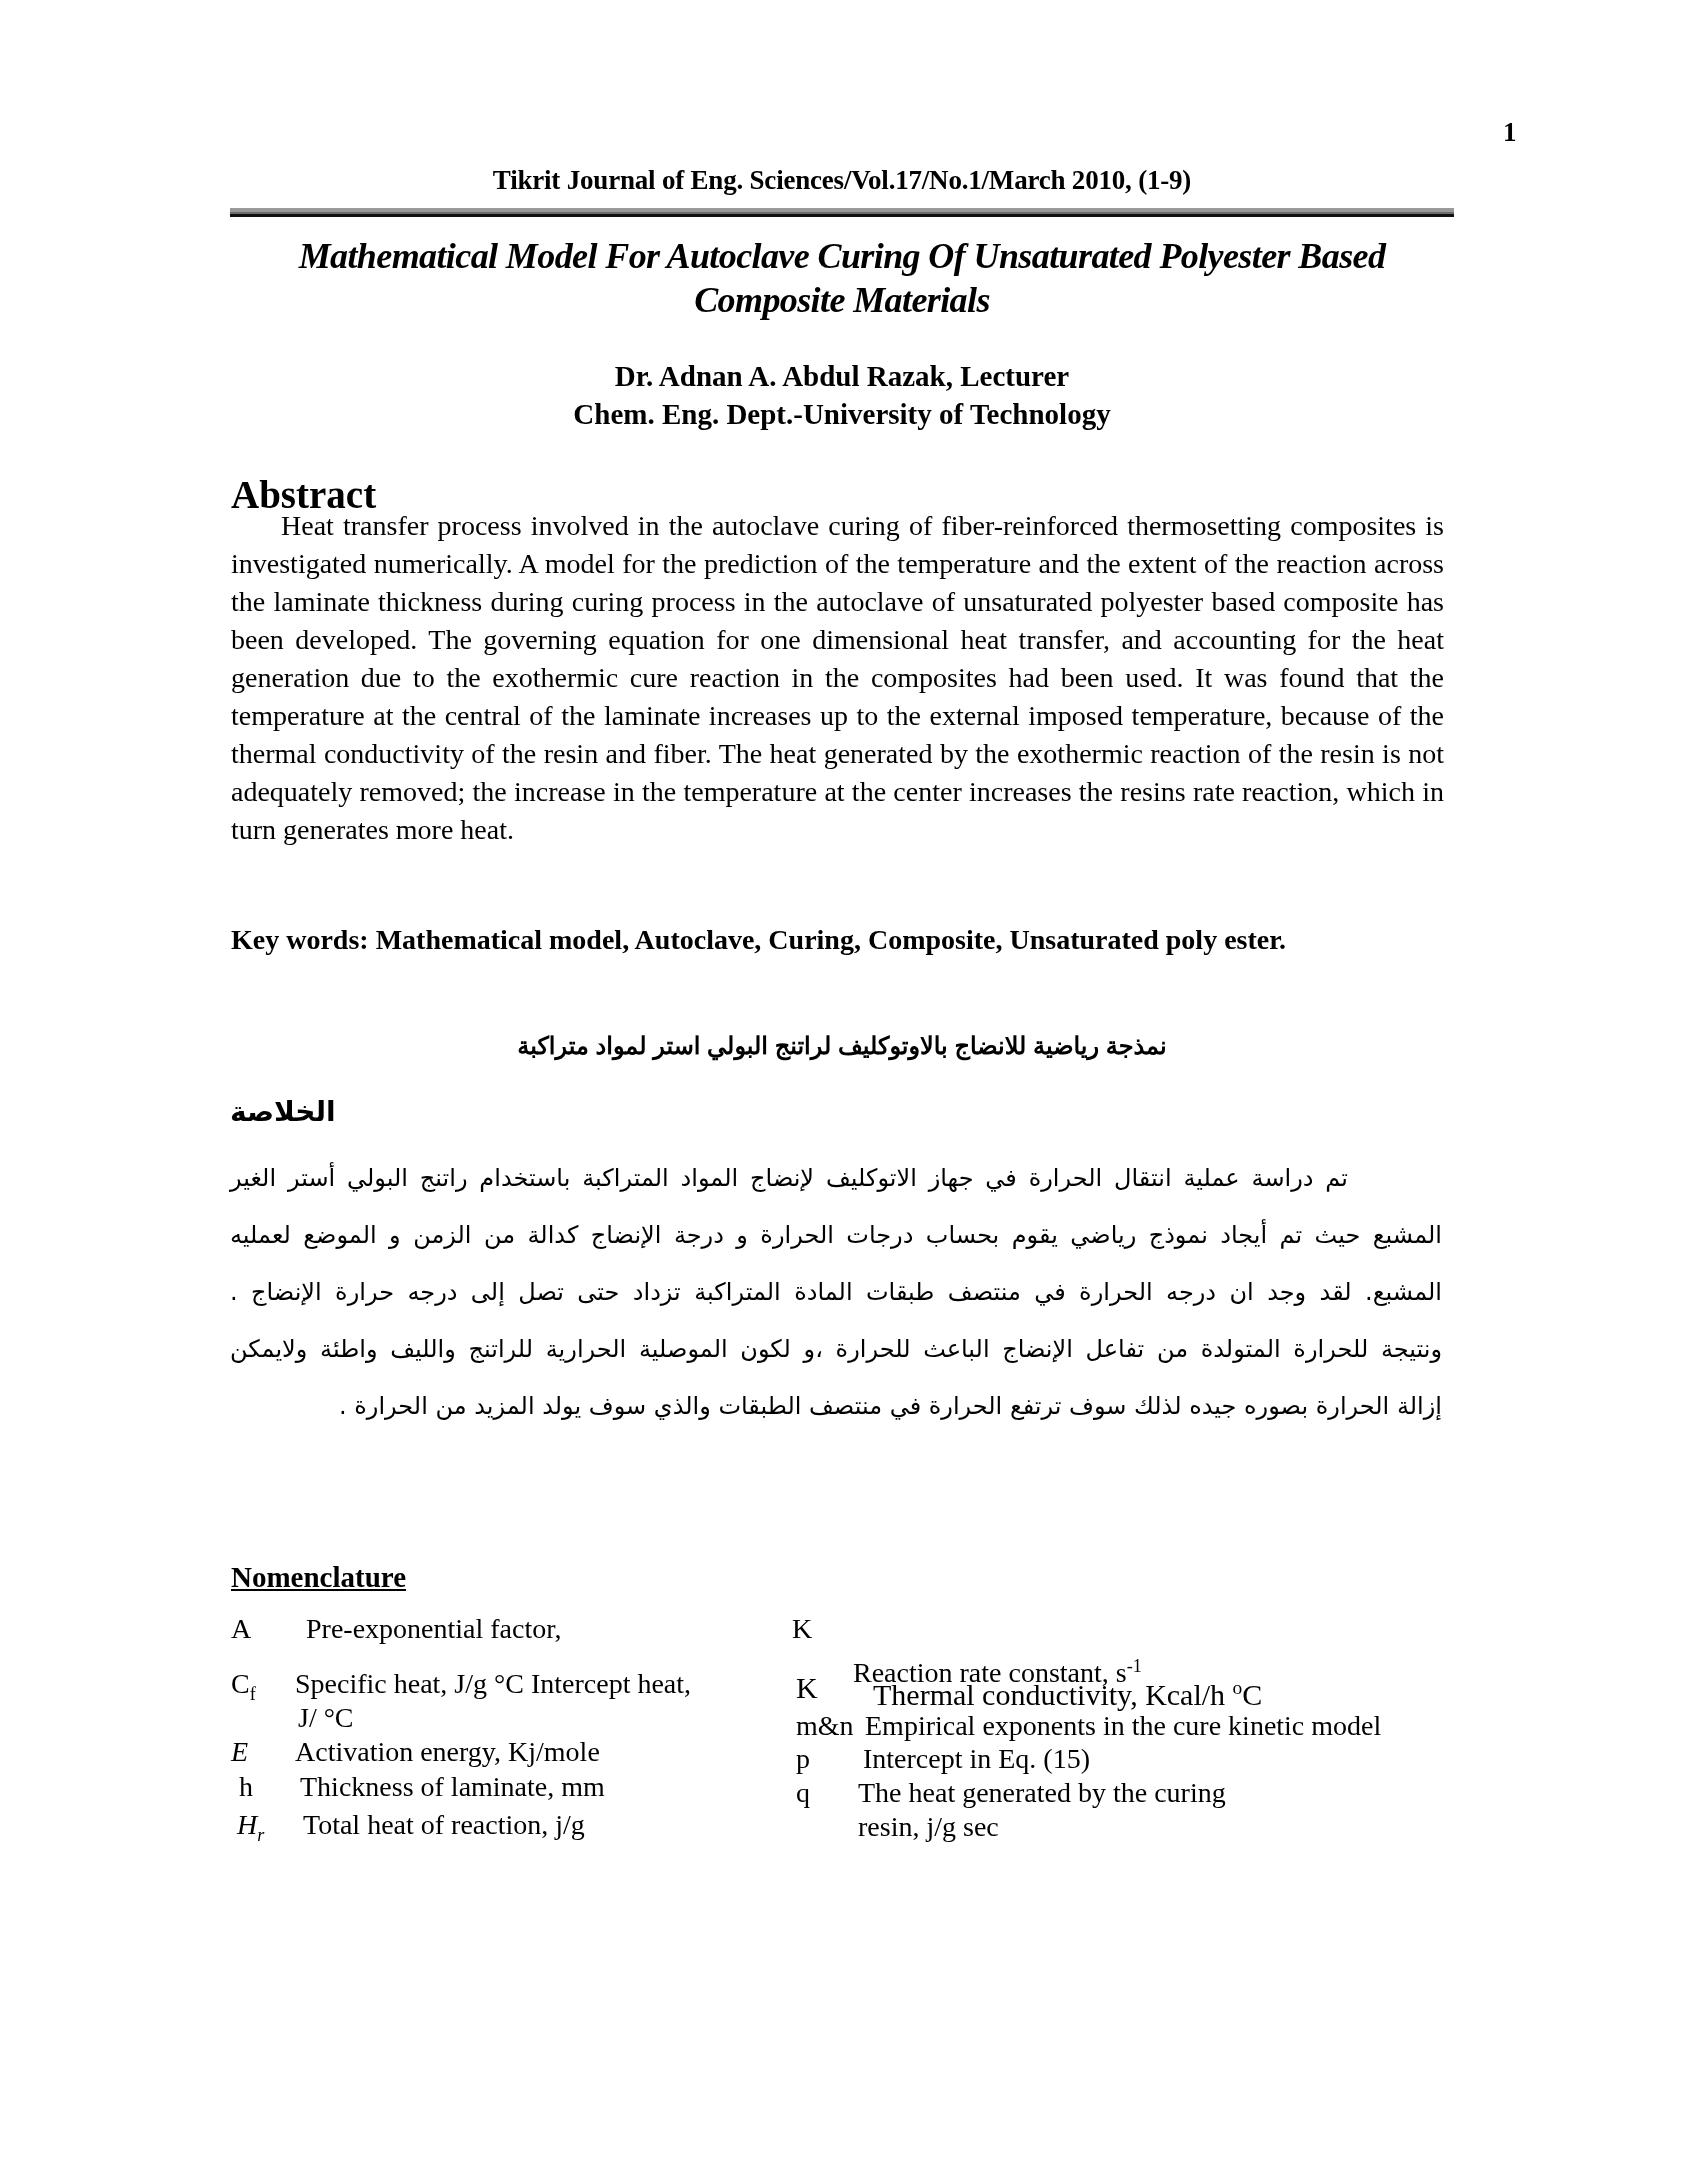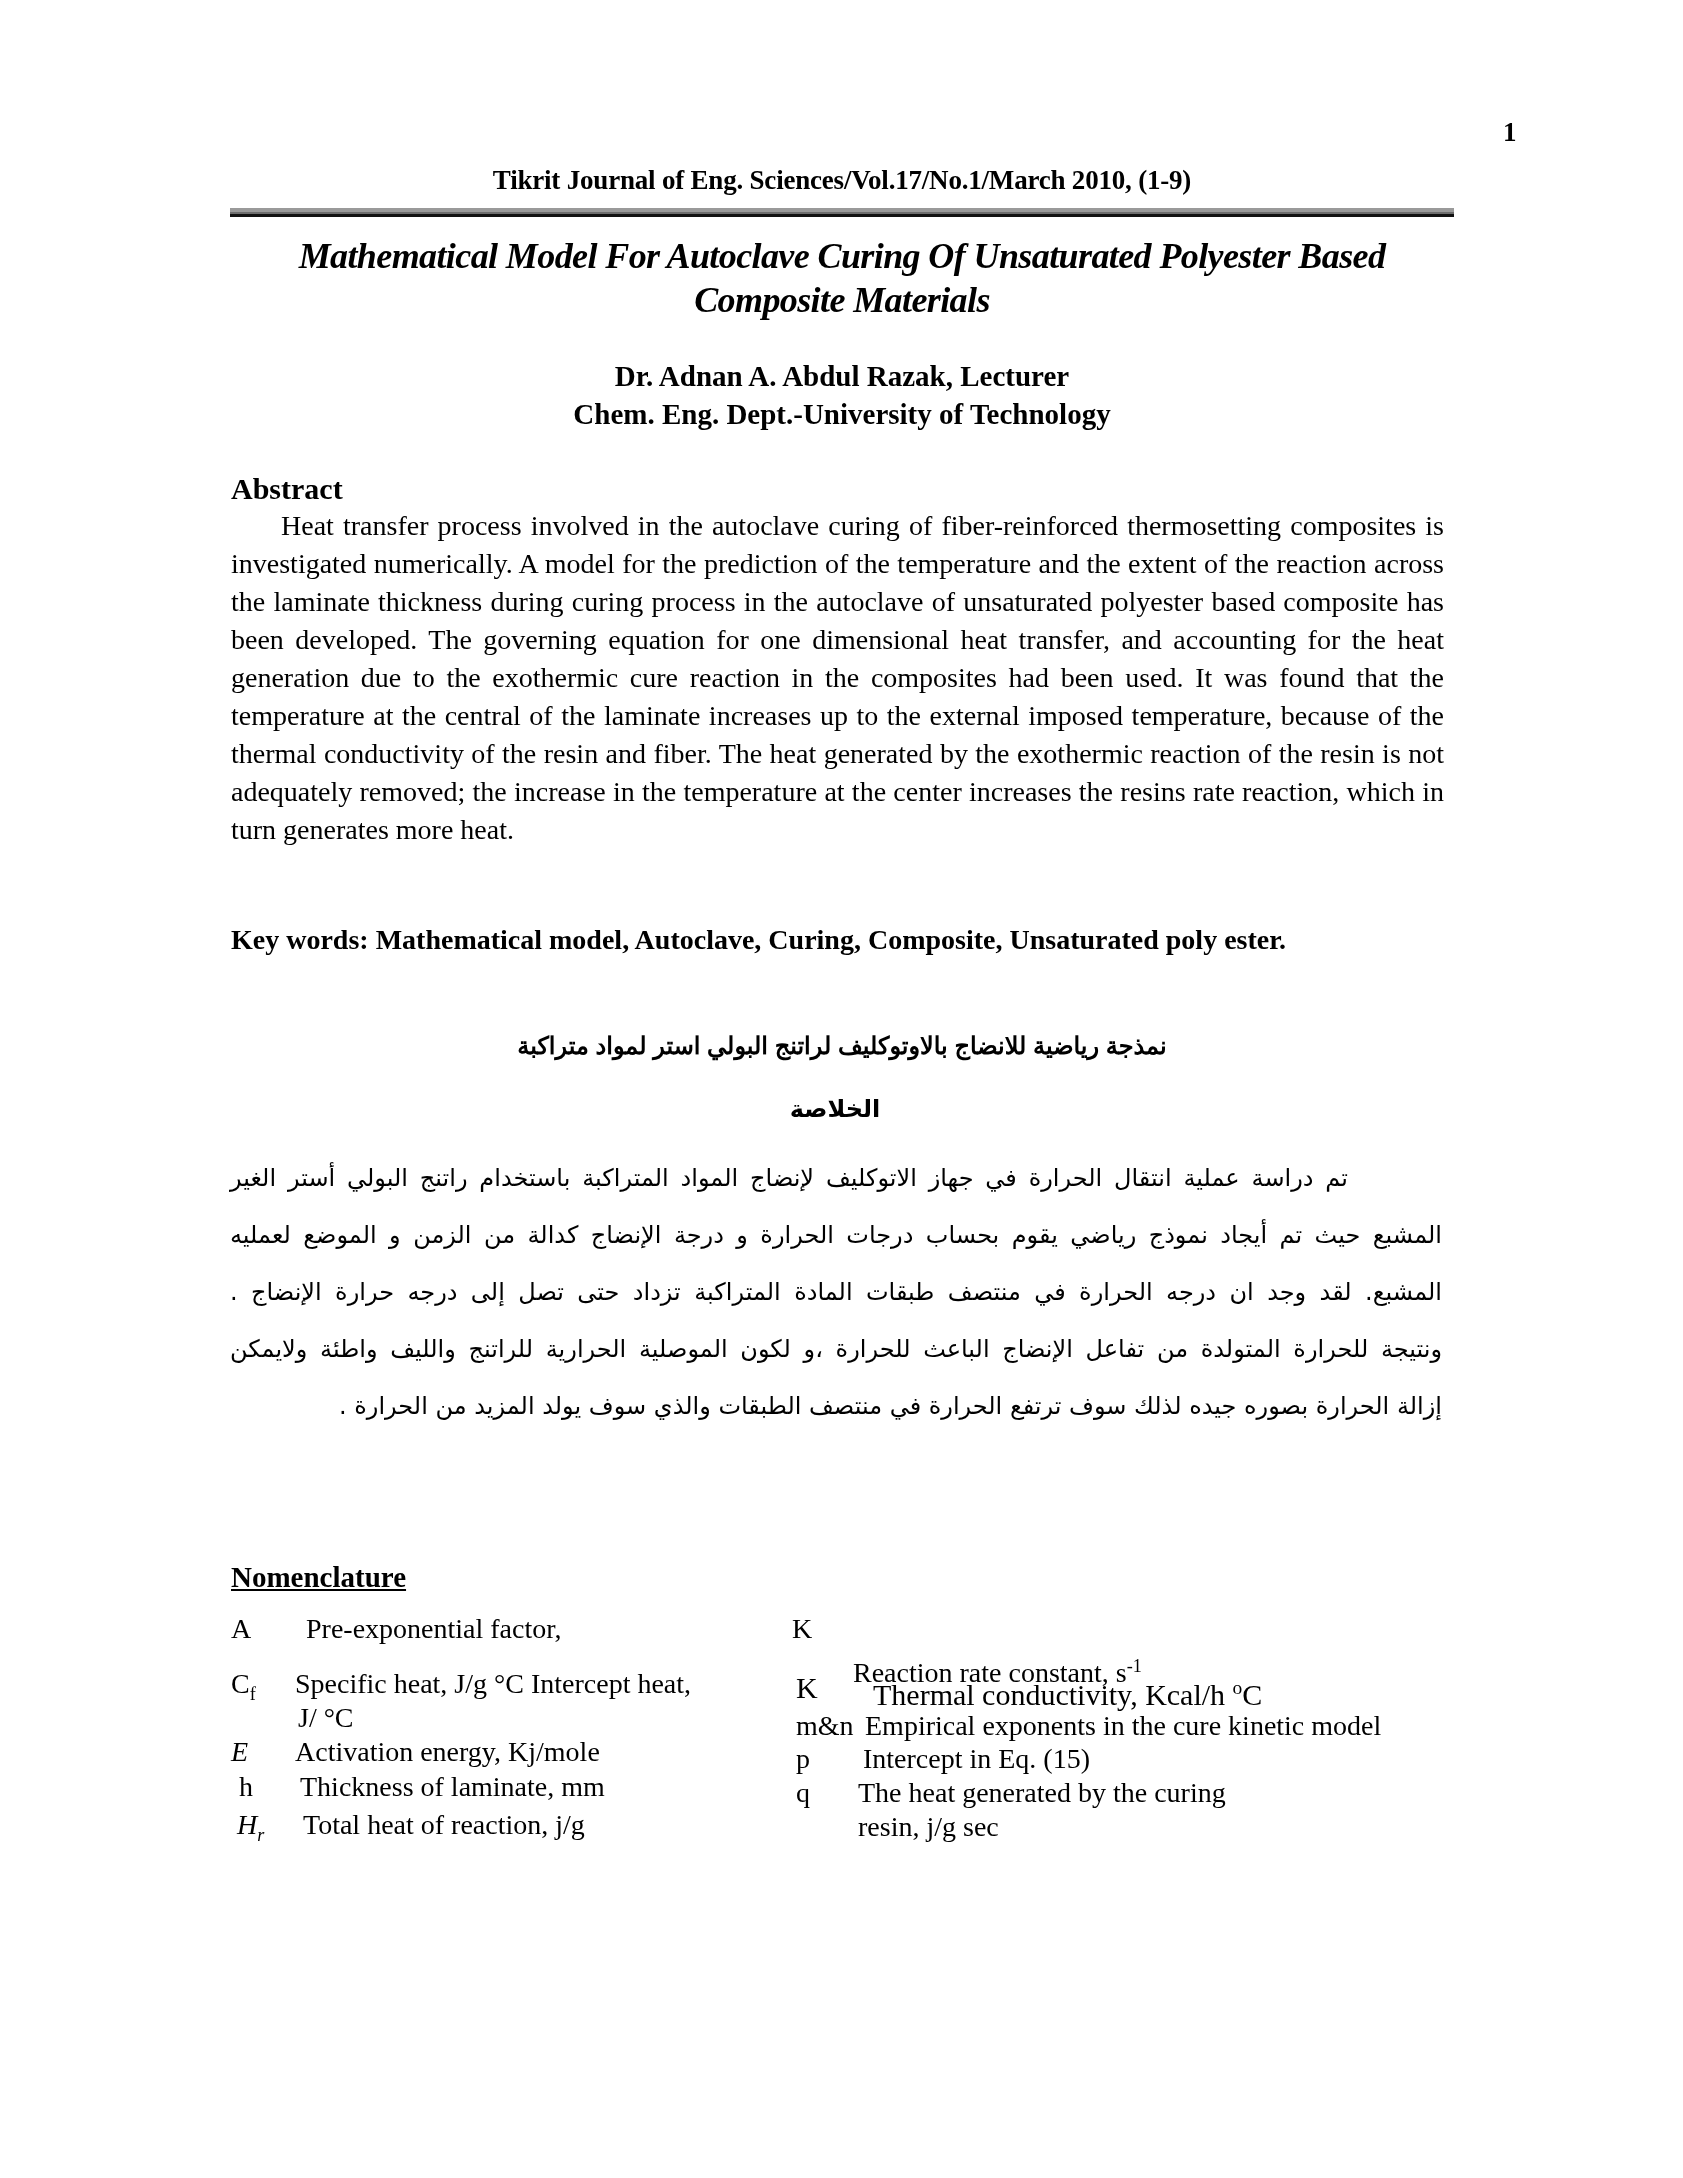--- a/index.html
+++ b/index.html
@@ -7,25 +7,25 @@
          font-family: "Liberation Serif", "DejaVu Serif", serif; color: #000; }
   .abs { position: absolute; }
   .page-num { left: 1503px; top: 117px; font-size: 27px; font-weight: bold; }
   .journal { left: 230px; width: 1224px; top: 165px; text-align: center; font-size: 27px; font-weight: bold; letter-spacing: -0.2px; }
   .rule { left: 230px; width: 1224px; top: 208px; height: 10px; }
   .rule .r1 { height: 4px; background: #9a9a9a; }
   .rule .r2 { height: 2px; background: #6d6d6d; }
   .rule .r3 { height: 3px; background: #111; }
   .title { left: 230px; width: 1224px; top: 234px; text-align: center; font-size: 36px; font-weight: bold; font-style: italic; line-height: 44px; letter-spacing: -0.6px; }
   .author { left: 230px; width: 1224px; top: 357px; text-align: center; font-size: 29px; font-weight: bold; line-height: 38px; }
-  .abstract-head { left: 231px; top: 472px; font-size: 30px; font-weight: bold; }
+  .abstract-head { left: 231px; top: 472px; font-size: 39px; font-weight: bold; }
   .abstract-body { left: 231px; width: 1213px; top: 507px; font-size: 28px; line-height: 38px; text-align: justify; text-indent: 50px; }
   .keywords { left: 231px; width: 1213px; top: 921px; font-size: 28px; font-weight: bold; line-height: 38px; text-align: justify; }
   .ar-title { left: 230px; width: 1224px; top: 1032px; text-align: center; font-family: Liberation Sans, sans-serif; font-size: 24px; font-weight: bold; direction: rtl; }
-  .ar-head { left: 230px; width: 1210px; top: 1095px; text-align: center; font-family: "DejaVu Sans", sans-serif; font-size: 24px; font-weight: bold; direction: rtl; }
+  .ar-head { left: 230px; width: 1210px; top: 1095px; text-align: left; font-family: "DejaVu Sans", sans-serif; font-size: 28px; font-weight: bold; direction: rtl; }
   .ar-body { left: 230px; width: 1212px; top: 1150px; direction: rtl; text-align: justify; font-family: "DejaVu Sans", sans-serif; font-size: 24px; line-height: 57px; }
   .ar-body .ln { display: block; text-align-last: justify; white-space: nowrap; }
   .ar-body .ln.first { padding-right: 94px; }
   .ar-body .ln.last { text-align-last: right; }
   .ar-body .en { font-family: "Liberation Serif", serif; font-size: 29px; }
   .nom-head { left: 231px; top: 1561px; font-size: 29px; font-weight: bold; text-decoration: underline; }
   .nom { font-size: 28px; line-height: 34px; }
   .sym { position: absolute; }
   .desc { position: absolute; }
   sub, sup { font-size: 65%; }

